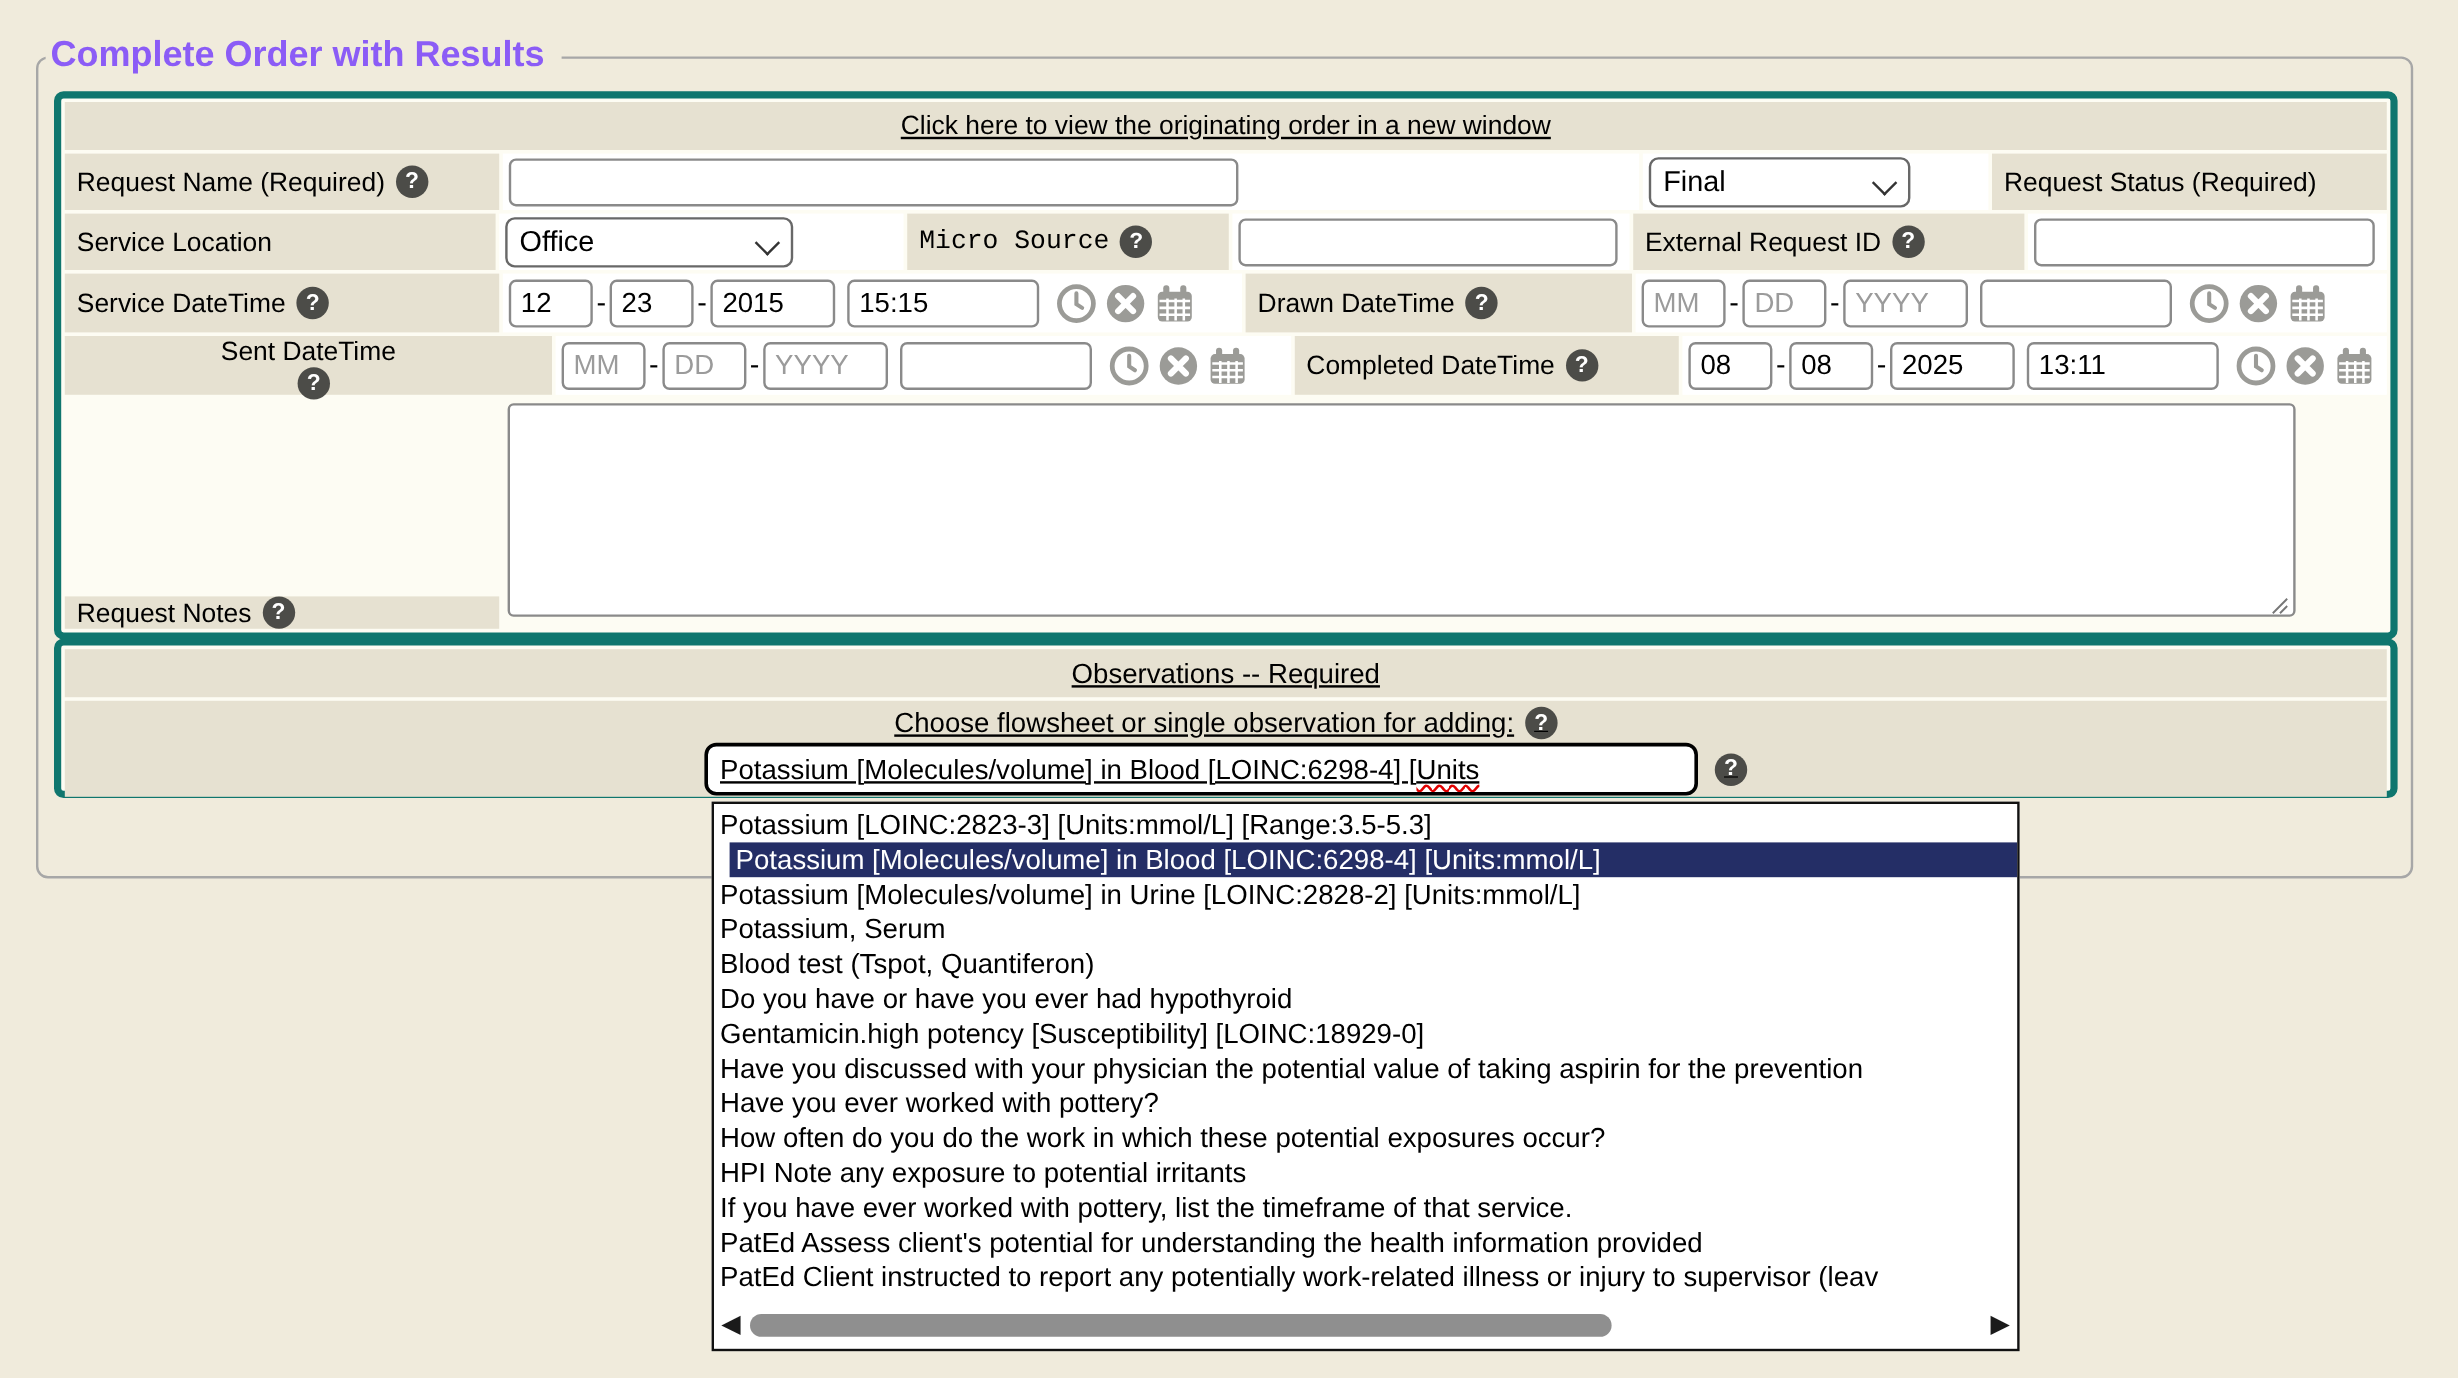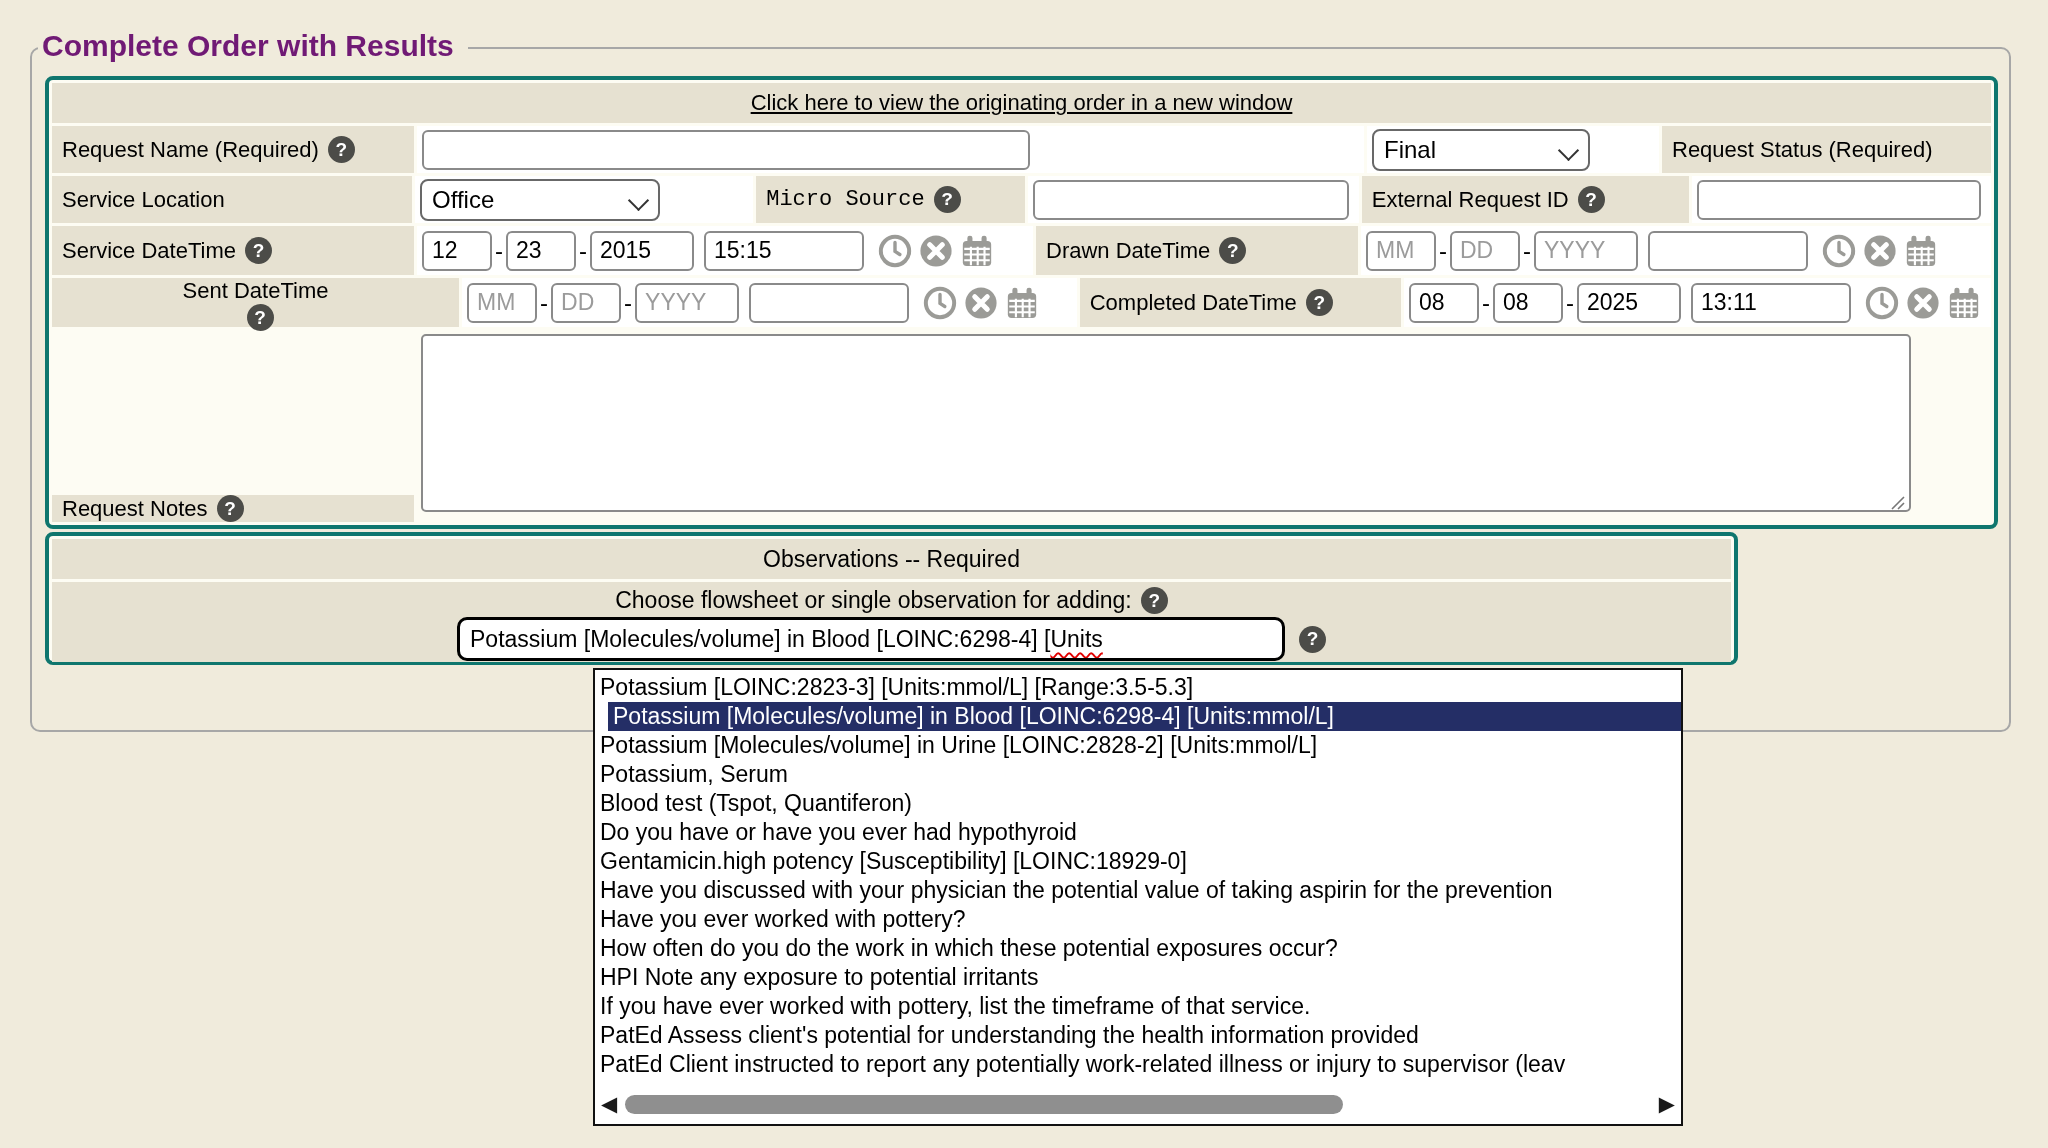--- a/index.html
+++ b/index.html
@@ -3,24 +3,24 @@
 <meta charset="utf-8">
 <style>
   html,body{margin:0;padding:0;}
   body{background:#f0ebdc;font-family:"Liberation Sans",sans-serif;color:#000;}
   .canvas{position:relative;width:2048px;height:1148px;overflow:hidden;background:#f0ebdc;}
 
   
   .fieldset{position:absolute;left:30px;top:47px;width:1977px;height:681px;
     border:2px solid #a7a7a7;border-radius:10px;}
   .legend{position:absolute;left:6px;top:-26px;font-size:30px;font-weight:bold;
-    color:#701a75;background:#f0ebdc;padding:0 14px 0 4px;line-height:46px;white-space:nowrap;text-align:right;}
+    color:#8b5cf6;background:#f0ebdc;padding:0 14px 0 4px;line-height:46px;white-space:nowrap;text-align:right;}
 
   
-  .tbl{position:absolute;background:#fdfcf3;border:4px solid #0f766e;border-radius:8px;
+  .tbl{position:absolute;background:#fdfcf3;border:6px solid #0f766e;border-radius:8px;
     padding:3px;box-sizing:border-box;}
   .tbl-main{left:45px;top:76px;width:1953px;}
   .row{display:flex;gap:3px;margin-bottom:3px;}
   .row:last-child{margin-bottom:0;}
   .cell{background:#e6e1d1;display:flex;align-items:center;padding:0 10px;box-sizing:border-box;
     font-size:22px;white-space:nowrap;}
   .cell.white{background:#ffffff;}
   .cell.center{justify-content:center;}
 
   .link{color:#000;text-decoration:underline;font-size:22px;cursor:pointer;}
@@ -45,21 +45,21 @@
   .icon{width:34px;height:34px;flex:none;margin-left:7px;}
   .icon:first-of-type{margin-left:14px;}
 
   .ta-wrap{position:relative;margin:4px 0 4px 2px;}
   textarea.notes{width:1490px;height:178px;border:2px solid #8a8a8a;border-radius:5px;
     background:#fff;resize:none;box-sizing:border-box;font-size:22px;
     font-family:"Liberation Sans",sans-serif;outline:none;}
   .grip{position:absolute;right:6px;bottom:8px;width:17px;height:17px;}
 
   
-  .tbl-obs{left:45px;top:532px;width:1693px;height:133px;}
+  .tbl-obs{left:45px;top:532px;width:1953px;height:133px;text-decoration:underline;}
   .obs-header{height:40px;font-size:23px;}
   .obs-body{display:block;height:80px;padding-top:5px;text-align:center;}
   .chooser-line{display:flex;align-items:center;justify-content:center;font-size:23px;}
   .search-line{display:flex;align-items:center;justify-content:center;margin-top:3px;}
   .searchbox{width:828px;height:44px;border:3px solid #000;border-radius:10px;background:#fff;
     display:flex;align-items:center;padding:0 10px;box-sizing:border-box;font-size:23px;
     overflow:hidden;white-space:nowrap;text-align:left;}
   .wavy{text-decoration-line:underline;text-decoration-style:wavy;text-decoration-color:#e00000;
     text-decoration-thickness:2px;text-underline-offset:5px;}
 

